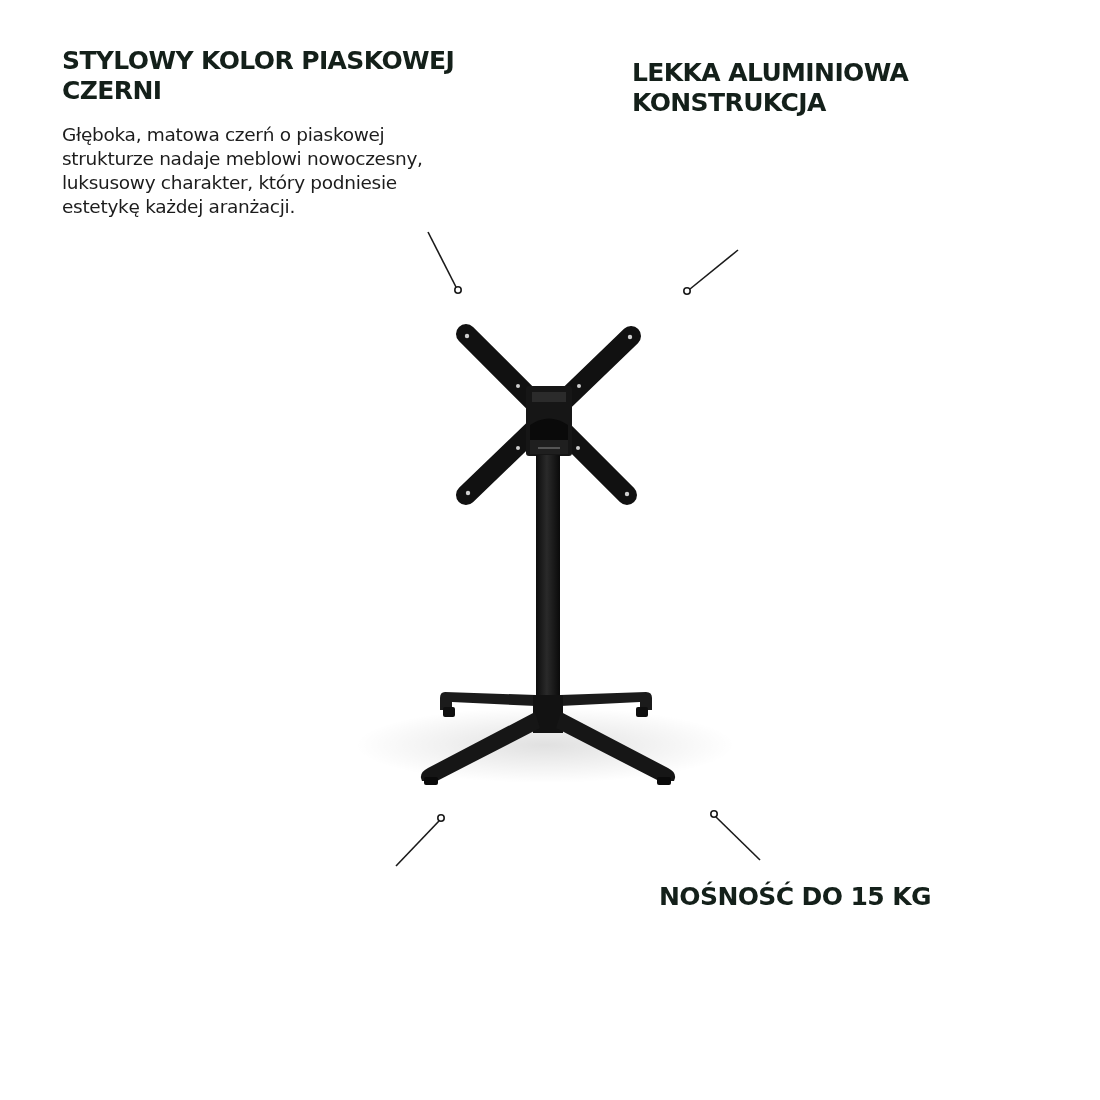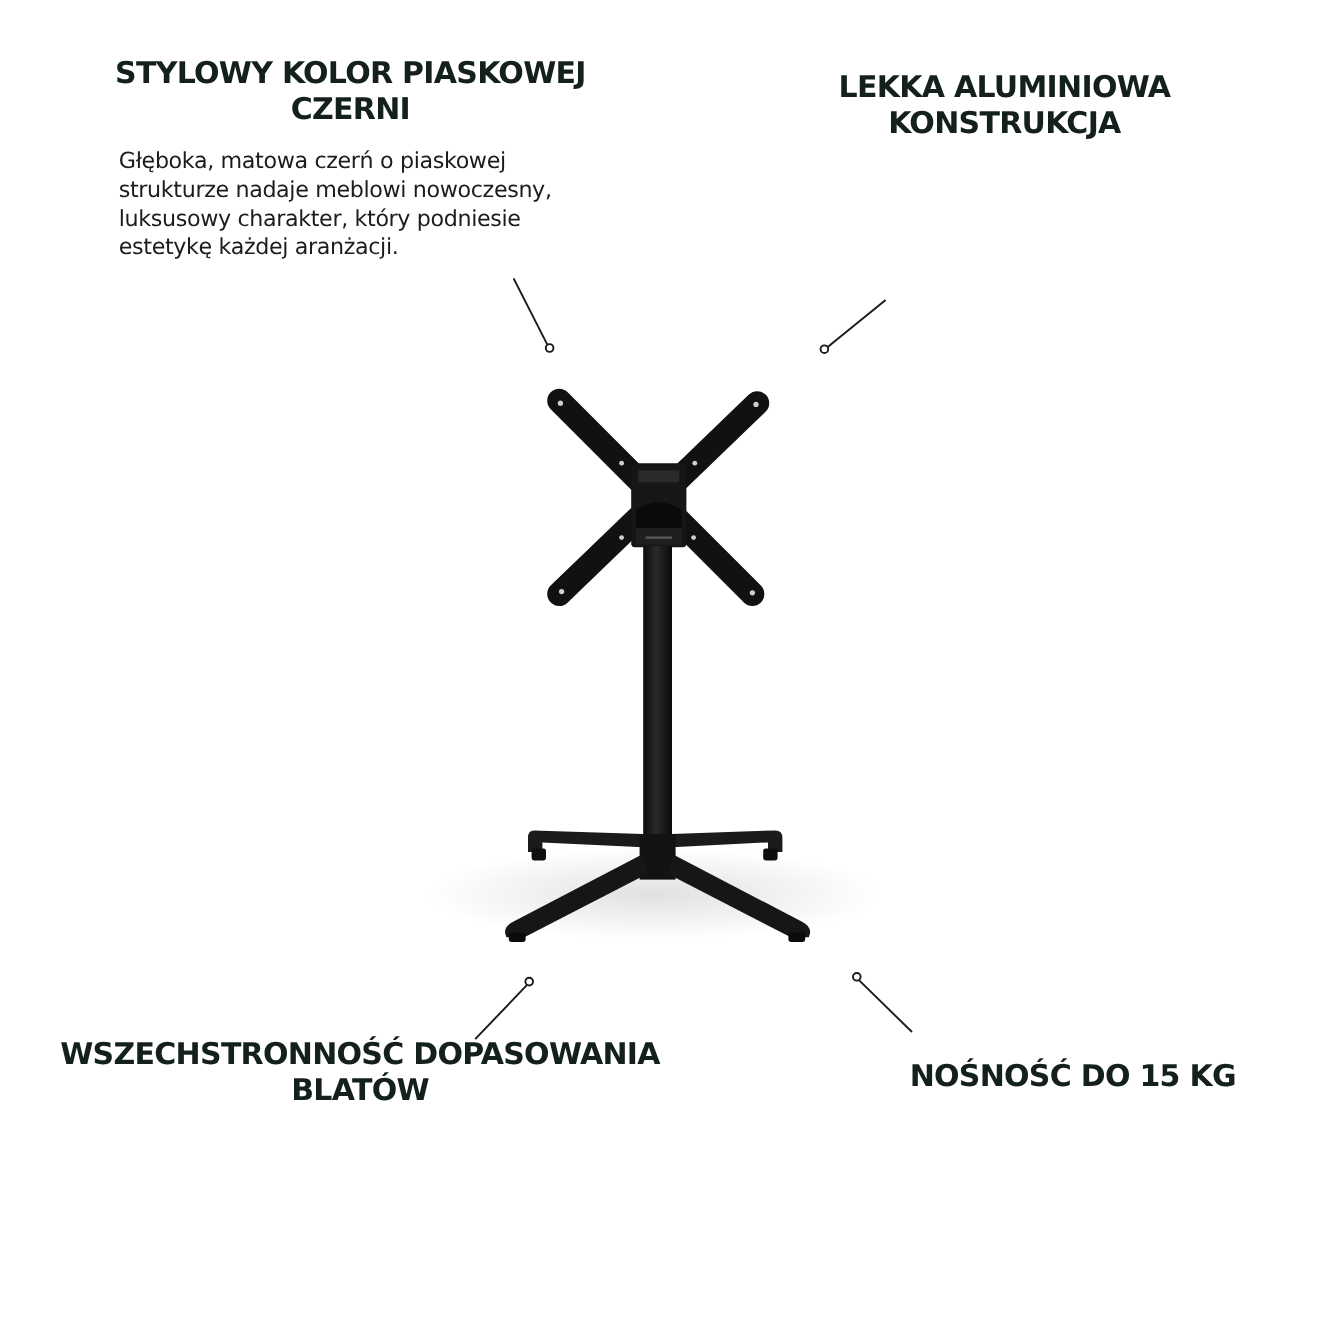--- a/index.html
+++ b/index.html
@@ -20,35 +20,34 @@
     }
     .feature h2 {
       margin: 0;
       font-family: "DejaVu Sans", sans-serif;
       font-weight: 700;
       font-size: 25px;
       line-height: 30px;
       letter-spacing: -0.6px;
       color: #14201a;
       text-transform: uppercase;
-      text-align: center;
     }
     .feature p {
       margin: 0;
       font-family: "DejaVu Sans", sans-serif;
       font-weight: 400;
       font-size: 18.5px;
       line-height: 24px;
       letter-spacing: -0.3px;
       color: #1c1c1c;
       white-space: pre-line;
     }
     #f-tl { left: 62px; top: 46px; width: 460px; }
-    #f-tl p { margin-top: 17px; margin-left: 37px; }
-    #f-tr { left: 612px; top: 58px; width: 450px; }
+    #f-tl p { margin-top: 17px; }
+    #f-tr { left: 632px; top: 58px; width: 450px; }
     #f-tr p { margin-top: 17px; }
     #f-bl { left: 50px; top: 864px; width: 500px; }
     #f-bl p { margin-top: 19px; }
     #f-br { left: 619px; top: 882px; width: 470px; margin-left: 40px; }
     #f-br p { margin-top: 19px; }
 
     .product {
       position: absolute;
       left: 0; top: 0;
       width: 1100px; height: 1100px;
@@ -135,18 +134,17 @@
 strukturze nadaje meblowi nowoczesny,
 luksusowy charakter, który podniesie
 estetykę każdej aranżacji.</p>
 </section>
 
 <section class="feature" id="f-tr">
   <h2>Lekka aluminiowa konstrukcja</h2>
 </section>
 
 <section class="feature" id="f-bl">
-  <h2>Wszechstronność dopasowania blatów</h2>
 </section>
 
 <section class="feature" id="f-br">
   <h2>Nośność do 15 kg</h2>
 </section>
 
 </body></html>

